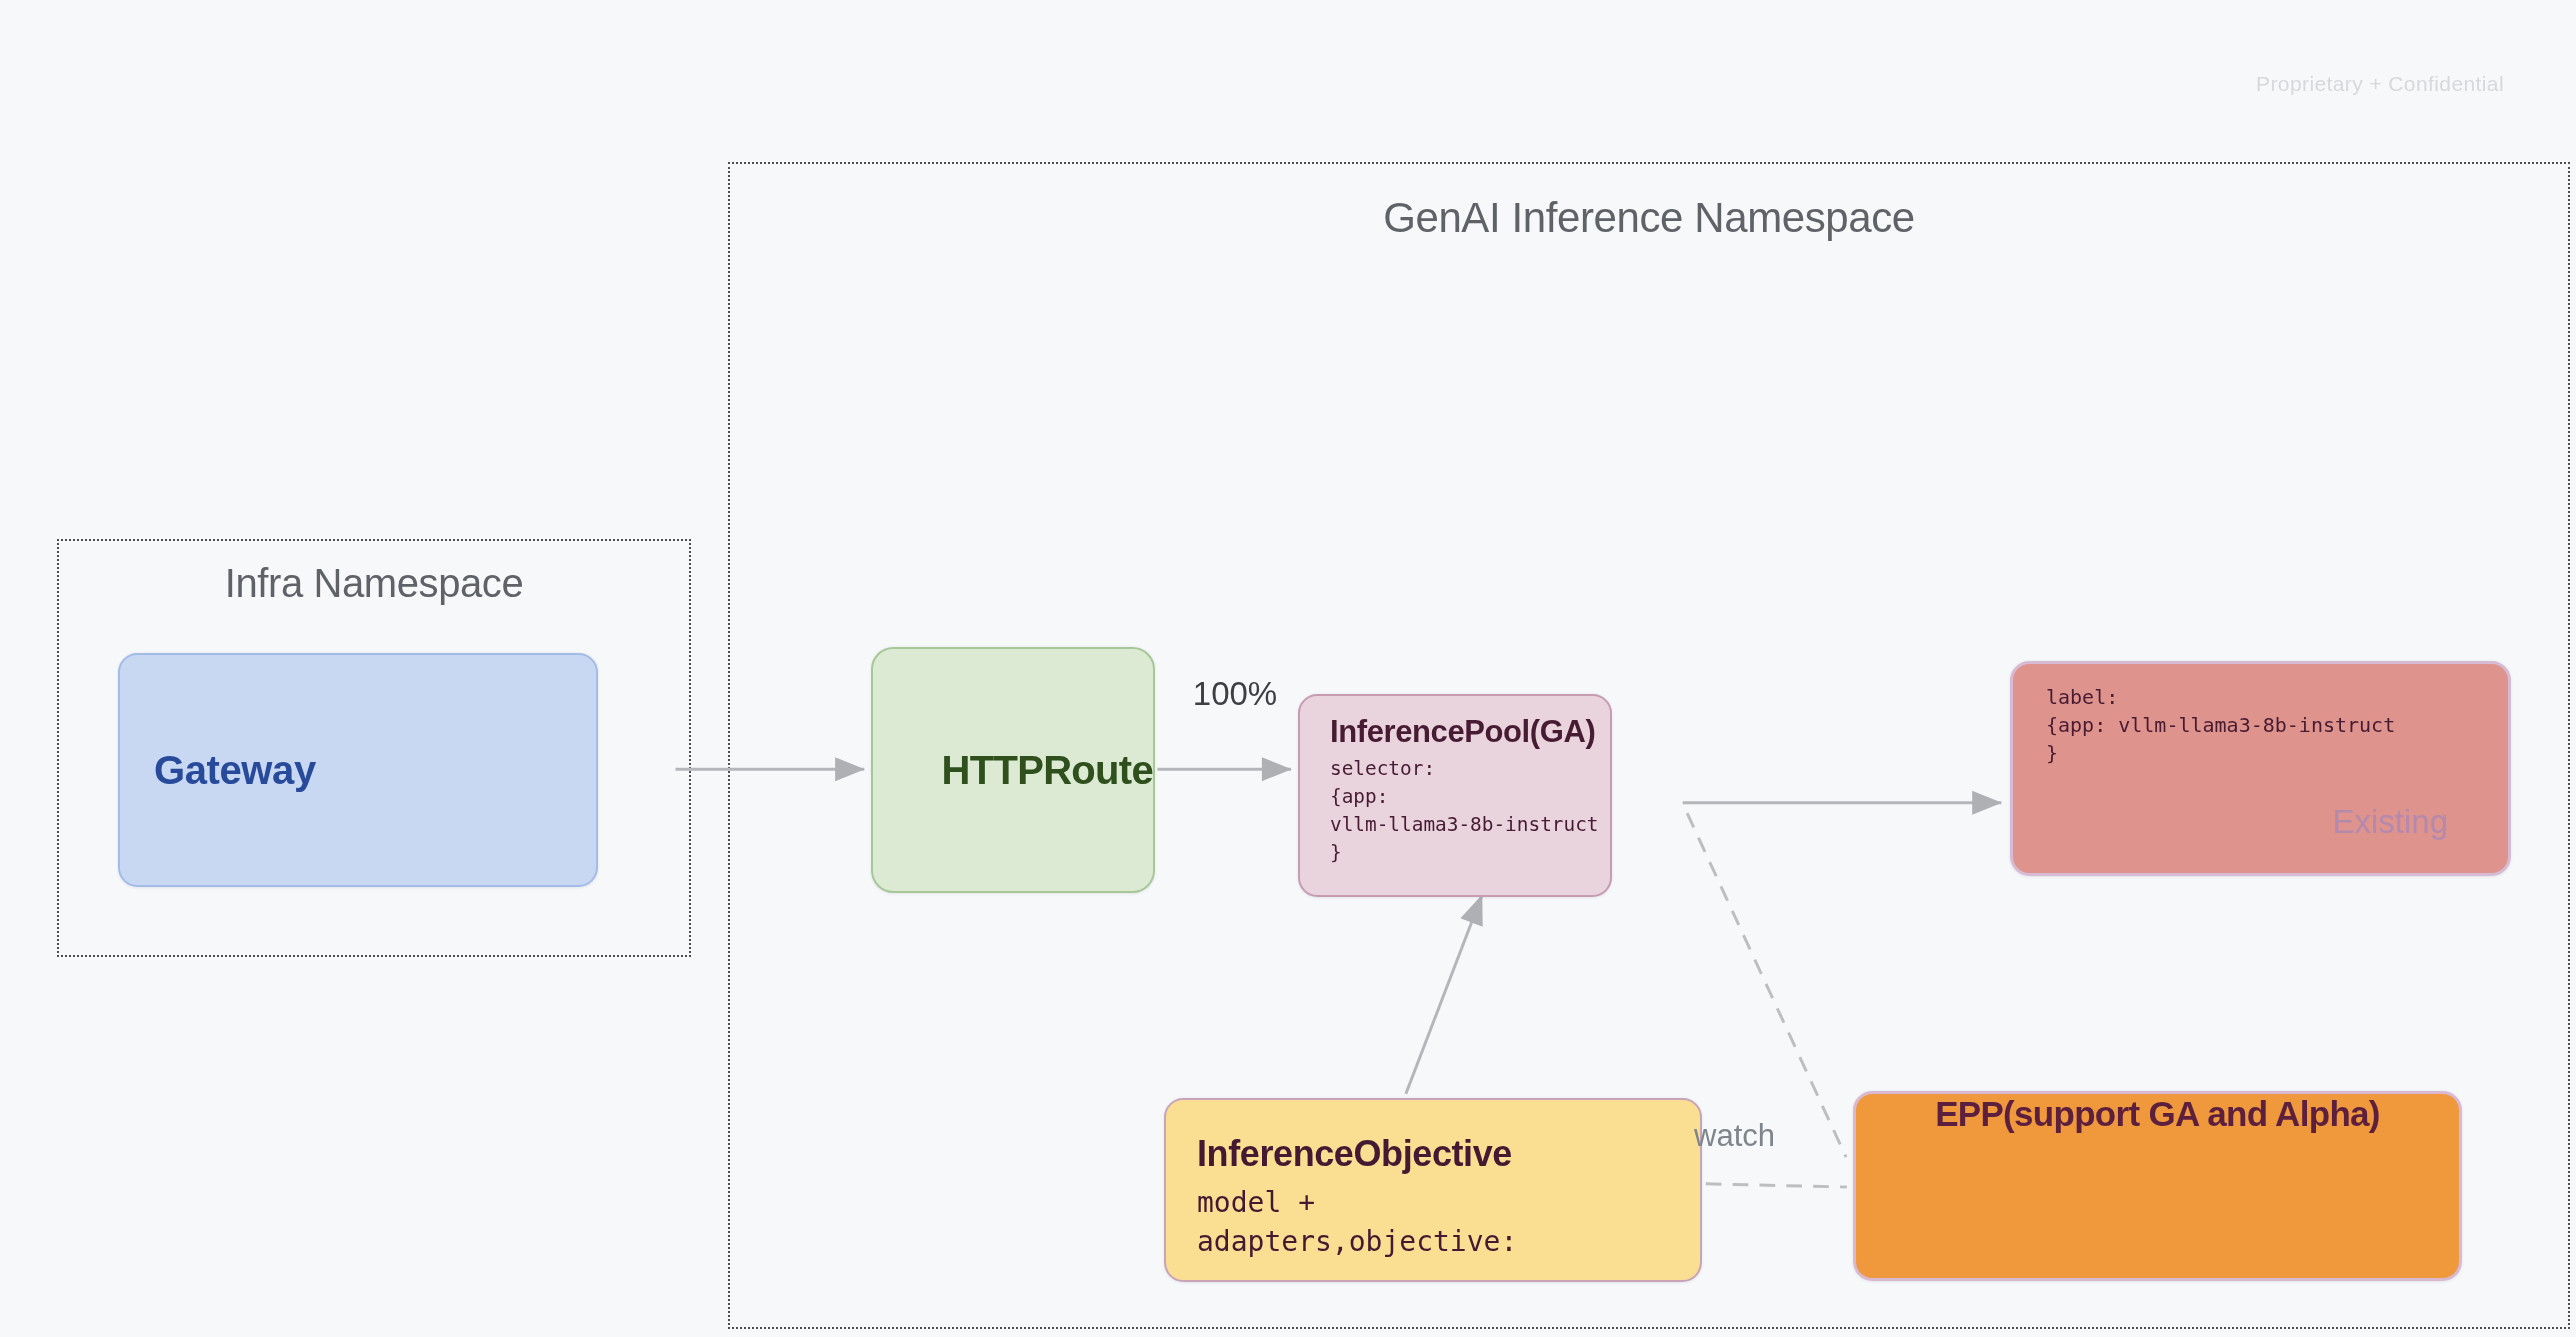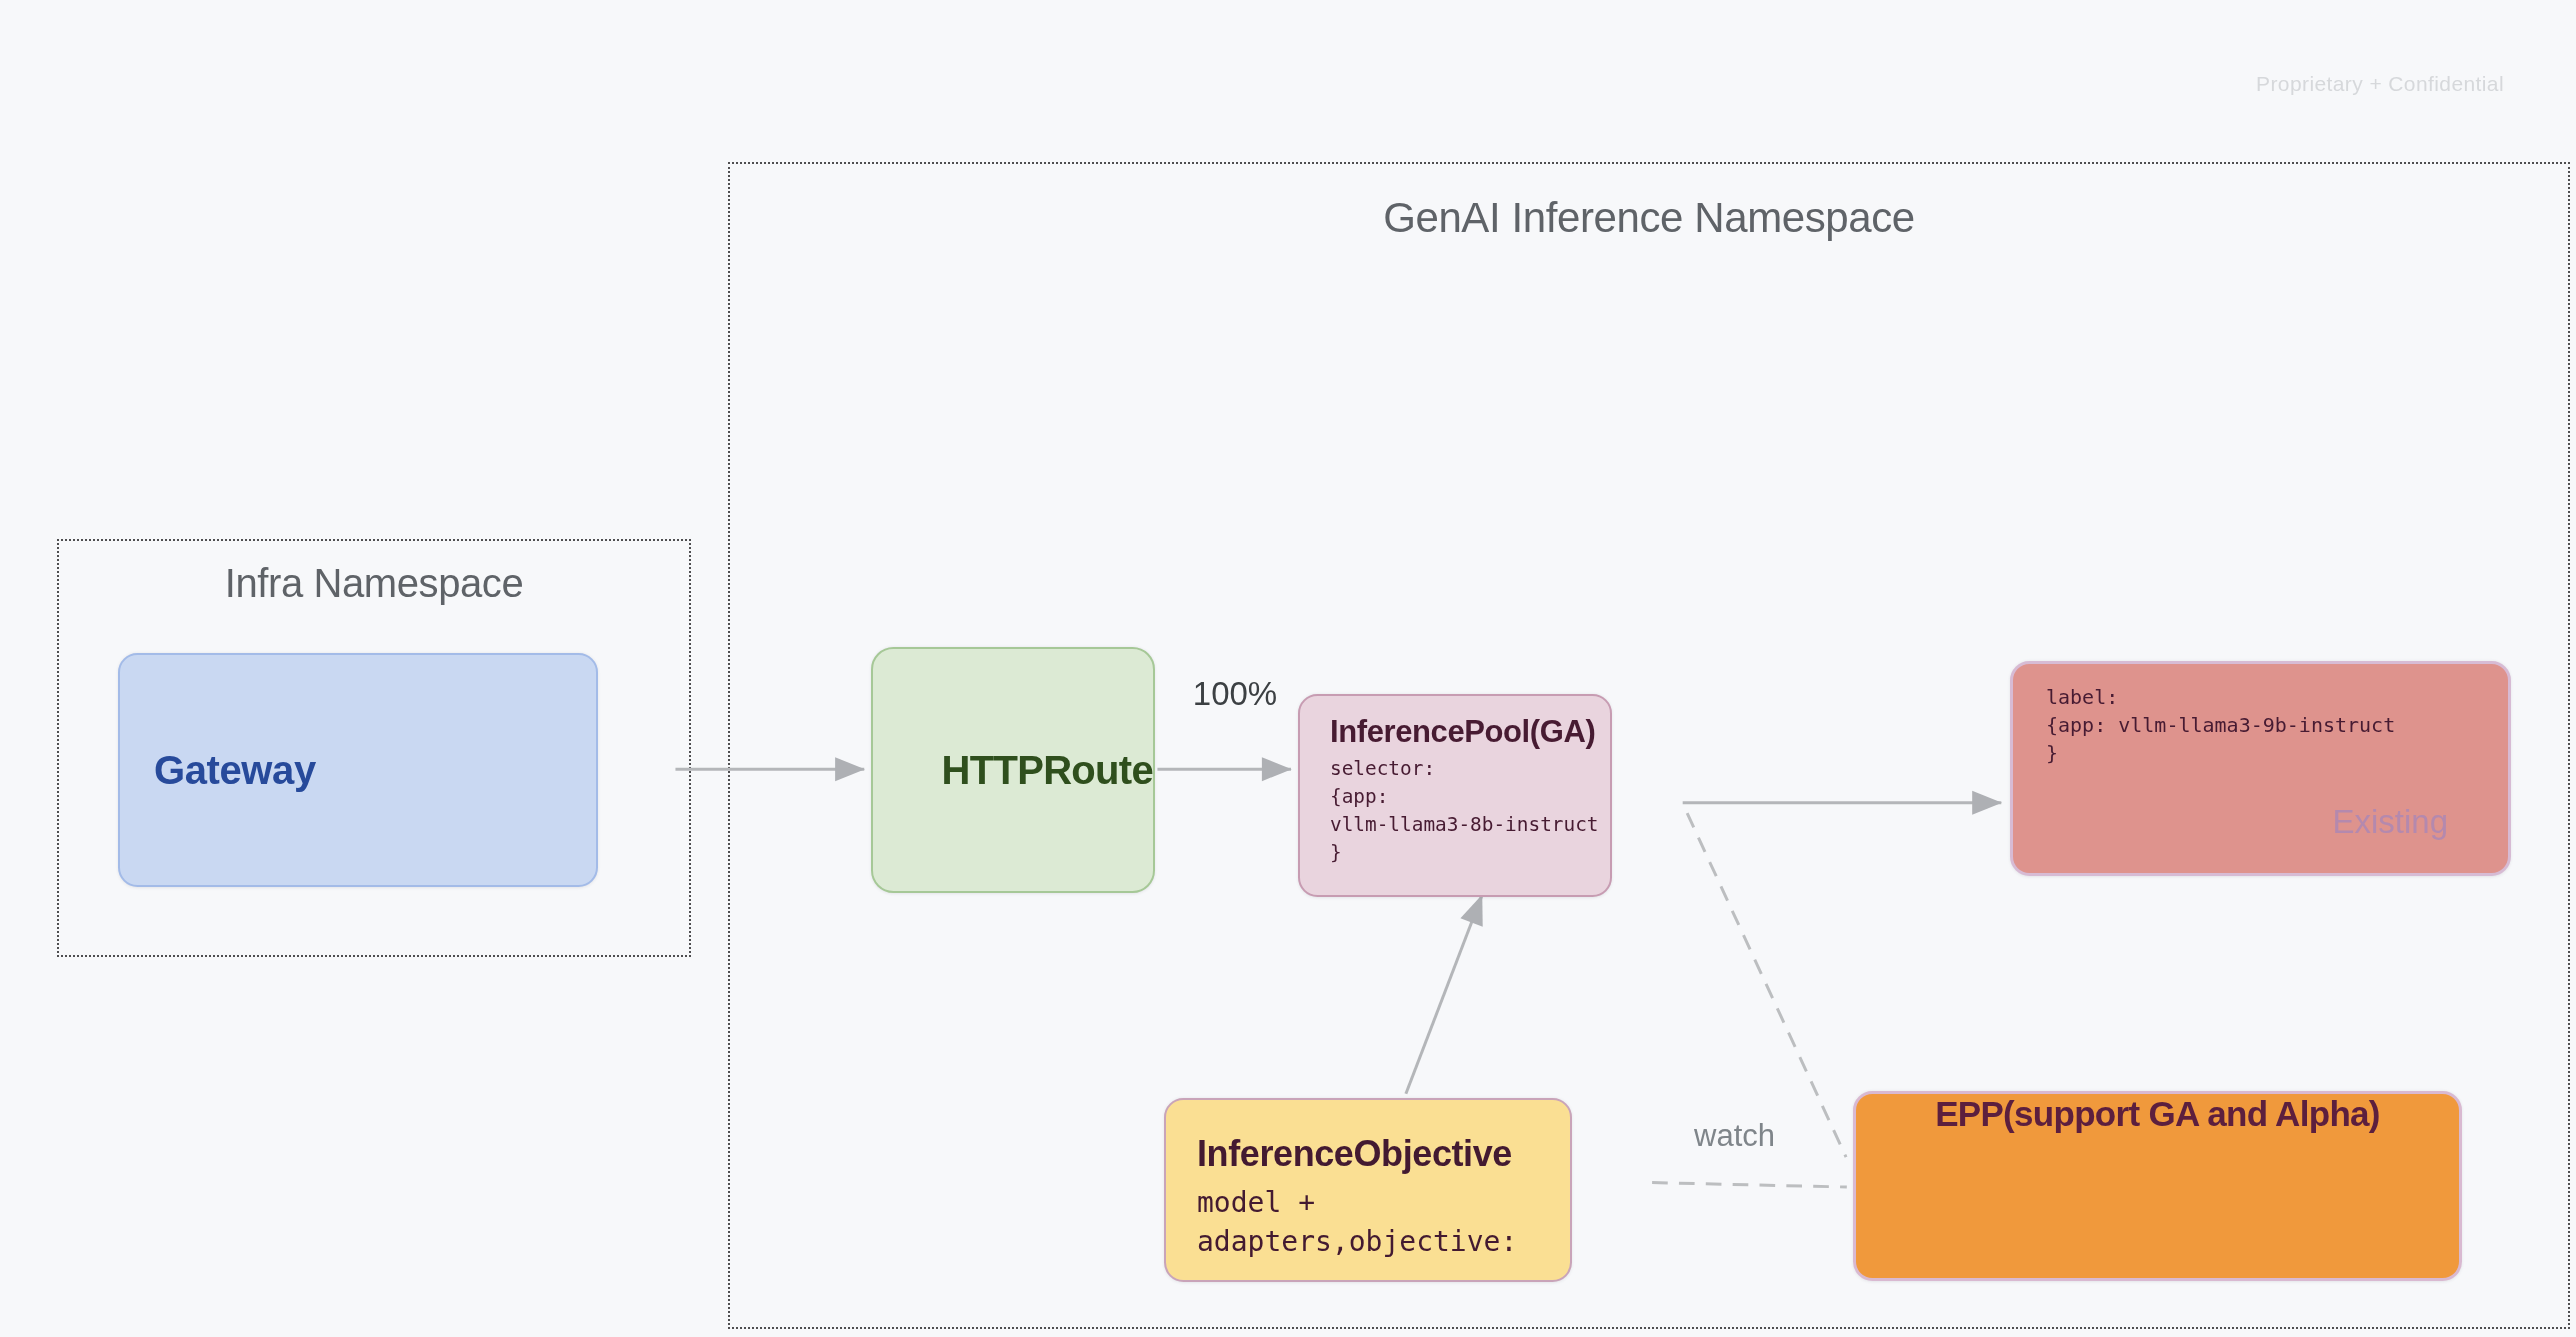--- a/index.html
+++ b/index.html
@@ -68,21 +68,21 @@
     padding:19.4px 10.4px 0 33px;
   }
   .node-model .node-title{
     font-size:37px;font-weight:bold;color:#471b32;letter-spacing:-0.4px;margin-bottom:7.5px;
   }
   .node-model .code{font-size:20px;line-height:28px;}
   .badge-existing{
     right:60px;top:139px;font-size:33px;color:#b489ae;
   }
   .node-objective{
-    left:1164px;top:1098px;width:408px;height:184px;
+    left:1164px;top:1098px;width:538px;height:184px;
     background:#fadf93;border:2.2px solid #c9a4b9;
     padding:33px 7.5px 0 31px;
   }
   .node-objective .node-title{
     font-size:36px;font-weight:bold;color:#431a31;letter-spacing:-0.4px;margin-bottom:7.5px;
   }
   .node-objective .code{font-size:28px;line-height:39px;color:#431a31;}
   .node-epp{
     left:1853px;top:1091px;width:609px;height:190px;
     background:#f0993c;border:3px solid #d9b9d1;
@@ -141,21 +141,21 @@
 <div class="abs node node-pool">
   <div class="node-title">InferencePool(GA)</div>
   <div class="code">selector:
 {app:
 vllm-llama3-8b-instruct
 }</div>
 </div>
 
 <div class="abs node node-model">
   <div class="code">label:
-{app: vllm-llama3-9b-instruct
+{app: vllm-llama3-8b-instruct
 }</div>
   <div class="abs badge-existing">Existing</div>
 </div>
 
 <div class="abs node node-objective">
   <div class="node-title">InferenceObjective</div>
   <div class="code">model +
 adapters,objective:</div>
 </div>
 

